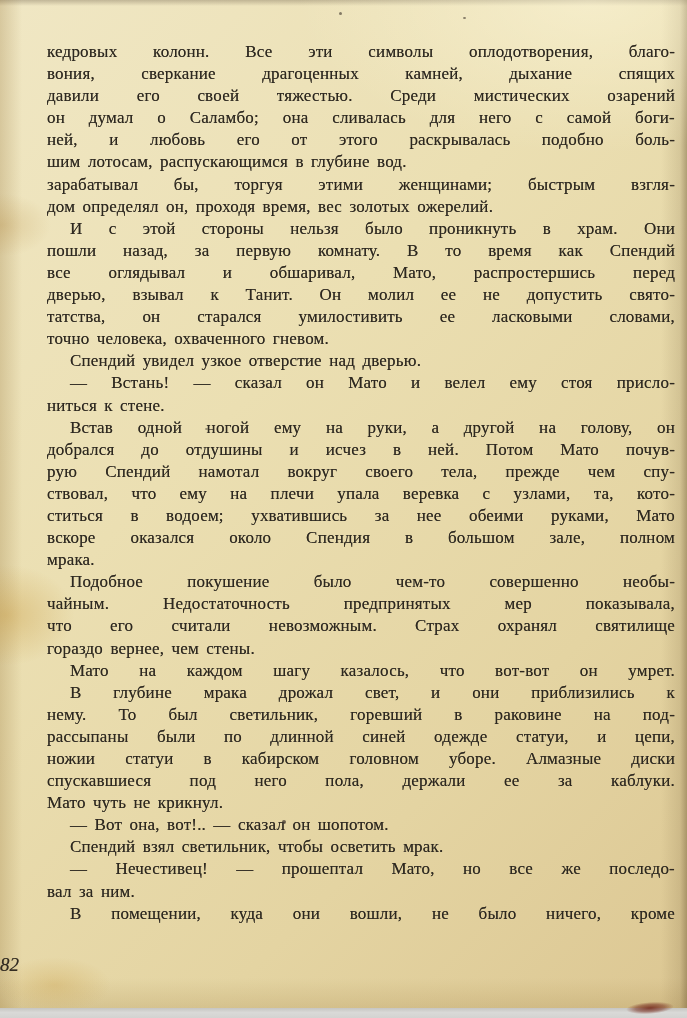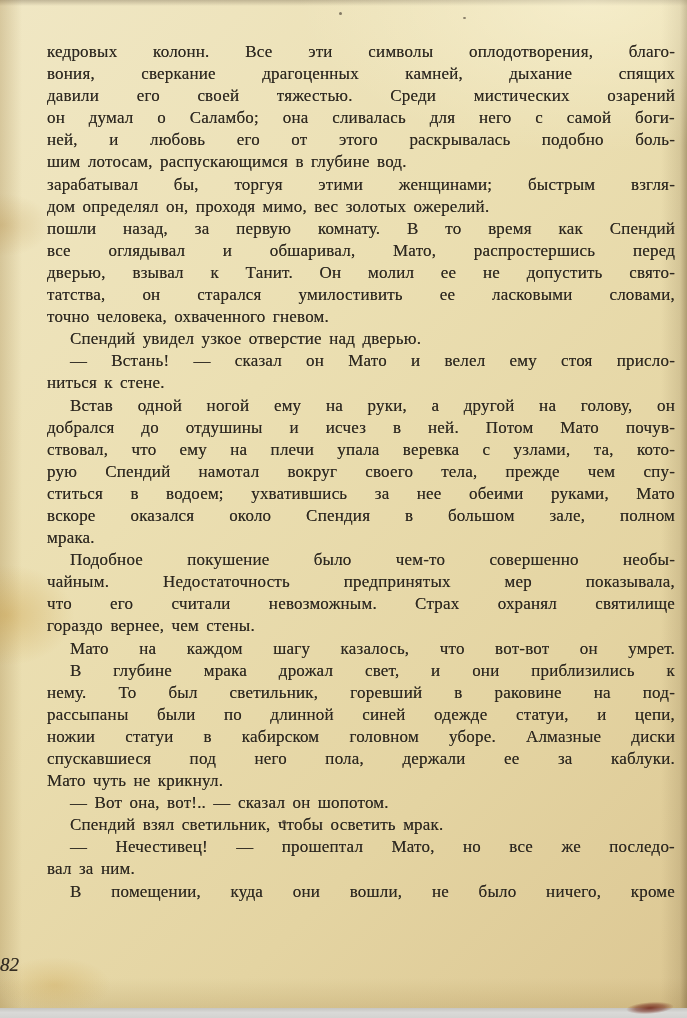--- a/index.html
+++ b/index.html
@@ -64,33 +64,34 @@
   <div class="paper"></div>
 
   <div class="text-block" id="text-block">
       <div class="line j">кедровых колонн. Все эти символы оплодотворения, благо-</div>
       <div class="line j">вония, сверкание драгоценных камней, дыхание спящих</div>
       <div class="line j">давили его своей тяжестью. Среди мистических озарений</div>
       <div class="line j">он думал о Саламбо; она сливалась для него с самой боги-</div>
       <div class="line j">ней, и любовь его от этого раскрывалась подобно боль-</div>
       <div class="line">шим лотосам, распускающимся в глубине вод.</div>
       <div class="line j">зарабатывал бы, торгуя этими женщинами; быстрым взгля-</div>
-      <div class="line">дом определял он, проходя мимо, вес золотых ожерелий.</div>
+      <div class="line">дом определял он, проходя время, вес золотых ожерелий.</div>
+      <div class="line j indent">И с этой стороны нельзя было проникнуть в храм. Они</div>
       <div class="line j">пошли назад, за первую комнату. В то время как Спендий</div>
       <div class="line j">все оглядывал и обшаривал, Мато, распростершись перед</div>
       <div class="line j">дверью, взывал к Танит. Он молил ее не допустить свято-</div>
       <div class="line j">татства, он старался умилостивить ее ласковыми словами,</div>
       <div class="line">точно человека, охваченного гневом.</div>
       <div class="line indent">Спендий увидел узкое отверстие над дверью.</div>
       <div class="line j indent">— Встань! — сказал он Мато и велел ему стоя присло-</div>
       <div class="line">ниться к стене.</div>
       <div class="line j indent">Встав одной ногой ему на руки, а другой на голову, он</div>
       <div class="line j">добрался до отдушины и исчез в ней. Потом Мато почув-</div>
+      <div class="line j">рую Спендий намотал вокруг своего тела, прежде чем спу-</div>
       <div class="line j">ствовал, что ему на плечи упала веревка с узлами, та, кото-</div>
-      <div class="line j">рую Спендий намотал вокруг своего тела, прежде чем спу-</div>
       <div class="line j">ститься в водоем; ухватившись за нее обеими руками, Мато</div>
       <div class="line j">вскоре оказался около Спендия в большом зале, полном</div>
       <div class="line">мрака.</div>
       <div class="line j indent">Подобное покушение было чем-то совершенно необы-</div>
       <div class="line j">чайным. Недостаточность предпринятых мер показывала,</div>
       <div class="line j">что его считали невозможным. Страх охранял святилище</div>
       <div class="line">гораздо вернее, чем стены.</div>
       <div class="line j indent">Мато на каждом шагу казалось, что вот-вот он умрет.</div>
       <div class="line j indent">В глубине мрака дрожал свет, и они приблизились к</div>
       <div class="line j">нему. То был светильник, горевший в раковине на под-</div>

